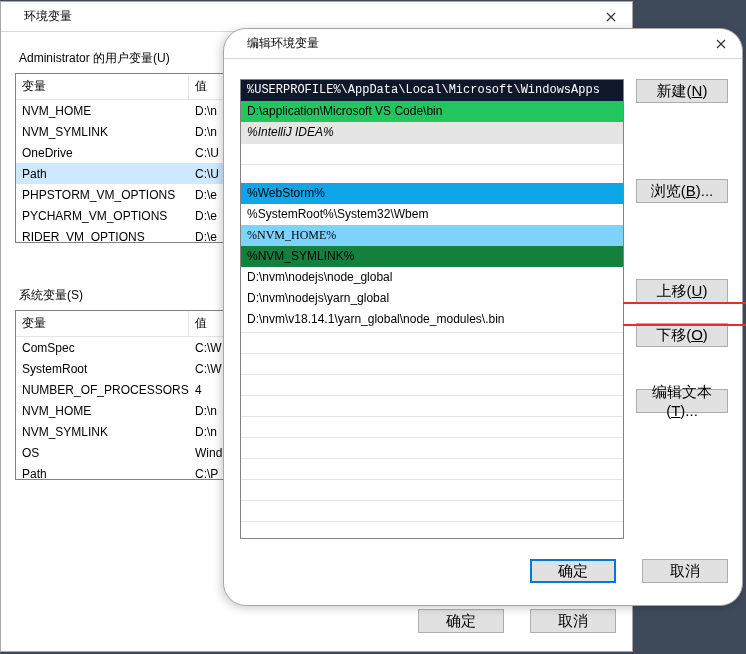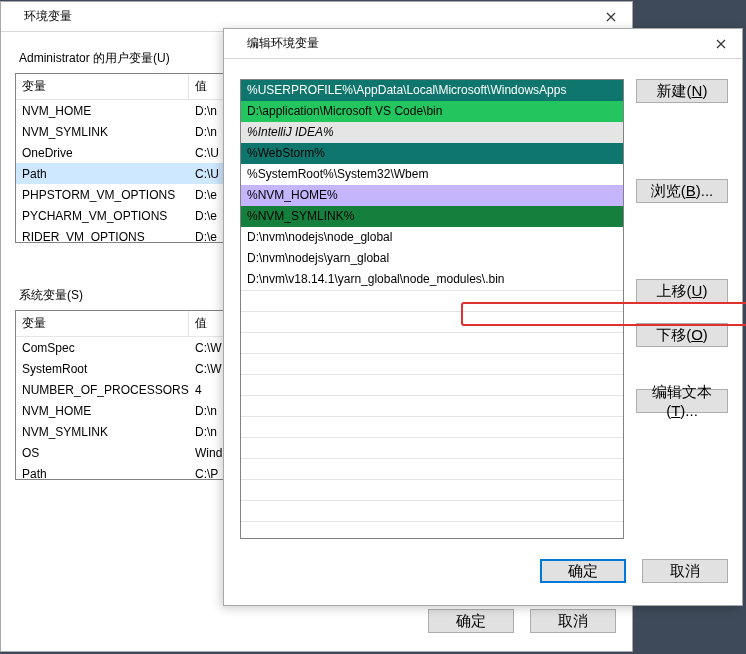--- a/index.html
+++ b/index.html
@@ -70,20 +70,21 @@
       overflow: hidden;
     }
     .col1 { width: 173px; flex-shrink: 0; }
     .col2 { flex: 1; }
     
     
     #front-dialog {
       left: 223px; top: 28px;
       width: 520px; height: 578px;
       box-shadow: -2px 2px 10px rgba(0,0,0,0.2);
+      border-radius: 23px;
     }
     #front-dialog .content {
       display: flex;
       padding: 20px 14px 10px 16px;
       gap: 12px;
     }
     .list-box {
       flex: 1;
       border: 1px solid #828282;
       height: 460px;
@@ -133,21 +134,21 @@
       font-family: inherit;
     }
     .win-btn.default-btn {
       border: 1px solid #0078d7;
       box-shadow: inset 0 0 0 1px #0078d7;
     }
     .win-btn .u { text-decoration: underline; }
     .dialog-footer {
       display: flex;
       justify-content: flex-end;
-      gap: 16px;
+      gap: 26px;
       padding: 10px 14px 14px;
     }
     .dialog-footer .win-btn { width: 86px; }
     #back-dialog .dialog-footer { 
       position: absolute;
       bottom: 0; right: 0; left: 0;
       padding: 12px 16px 18px;
     }
     .grid-fill {
       position: absolute;
@@ -256,26 +257,26 @@
     <span>编辑环境变量</span>
     <div class="close-btn">
       <svg viewBox="0 0 10 10">
           <path d="M1 1 L9 9 M9 1 L1 9" stroke="#333" stroke-width="1.2"></path>
         </svg>
     </div>
   </div>
   <div class="content">
     <div class="list-box" style="position:relative">
       <div id="path-list">
-          <div class="list-item selected" style="position: relative; z-index: 2; background: #0f766e;">%USERPROFILE%\AppData\Local\Microsoft\WindowsApps</div>
+          <div class="list-item selected" style="position: relative; z-index: 2; background: #0f172a; font-family: Liberation Mono, monospace;">%USERPROFILE%\AppData\Local\Microsoft\WindowsApps</div>
           <div class="list-item" style="position: relative; z-index: 2; background: #22c55e;">D:\application\Microsoft VS Code\bin</div>
           <div class="list-item" style="position: relative; z-index: 2; background: #e5e5e5; font-style: italic;">%IntelliJ IDEA%</div>
-          <div class="list-item" style="position: relative; z-index: 2; background: #0f766e;">%WebStorm%</div>
+          <div class="list-item" style="position: relative; z-index: 2; background: #0ea5e9; margin-top: 40px;">%WebStorm%</div>
           <div class="list-item" style="position: relative; z-index: 2; background: rgb(255, 255, 255);">%SystemRoot%\System32\Wbem</div>
-          <div class="list-item" style="position: relative; z-index: 2; background: #c4b5fd;">%NVM_HOME%</div>
+          <div class="list-item" style="position: relative; z-index: 2; background: #7dd3fc; font-family: Liberation Serif, serif;">%NVM_HOME%</div>
           <div class="list-item" style="position: relative; z-index: 2; background: #15803d;">%NVM_SYMLINK%</div>
           <div class="list-item" style="position: relative; z-index: 2; background: rgb(255, 255, 255);">D:\nvm\nodejs\node_global</div>
           <div class="list-item" style="position: relative; z-index: 2; background: rgb(255, 255, 255);">D:\nvm\nodejs\yarn_global</div>
           <div class="list-item" style="position: relative; z-index: 2; background: rgb(255, 255, 255);">D:\nvm\v18.14.1\yarn_global\node_modules\.bin</div>
         </div>
       <div class="grid-fill" style="top:0;bottom:0;"></div>
     </div>
     <div class="side-buttons">
       <button class="win-btn">
           <span>新建(<span class="u">N</span>)</span>

